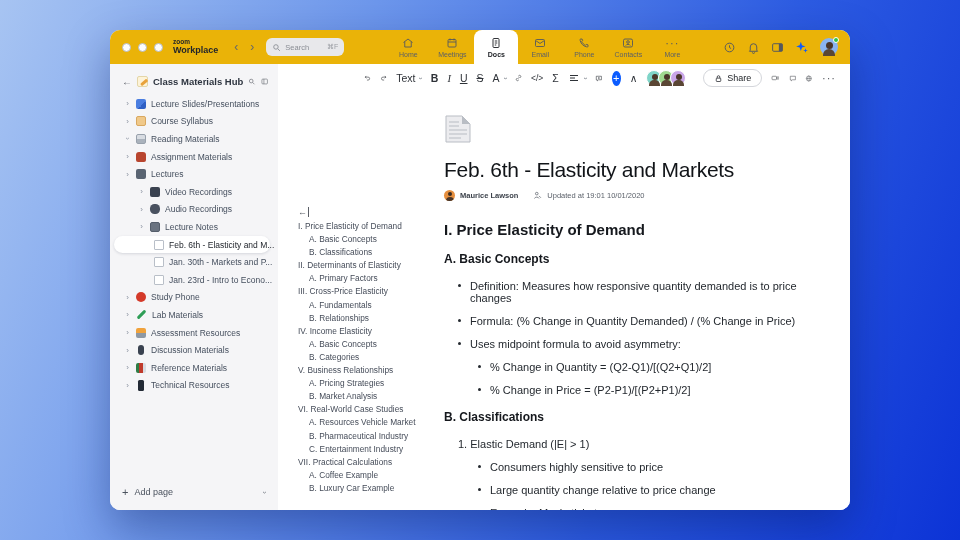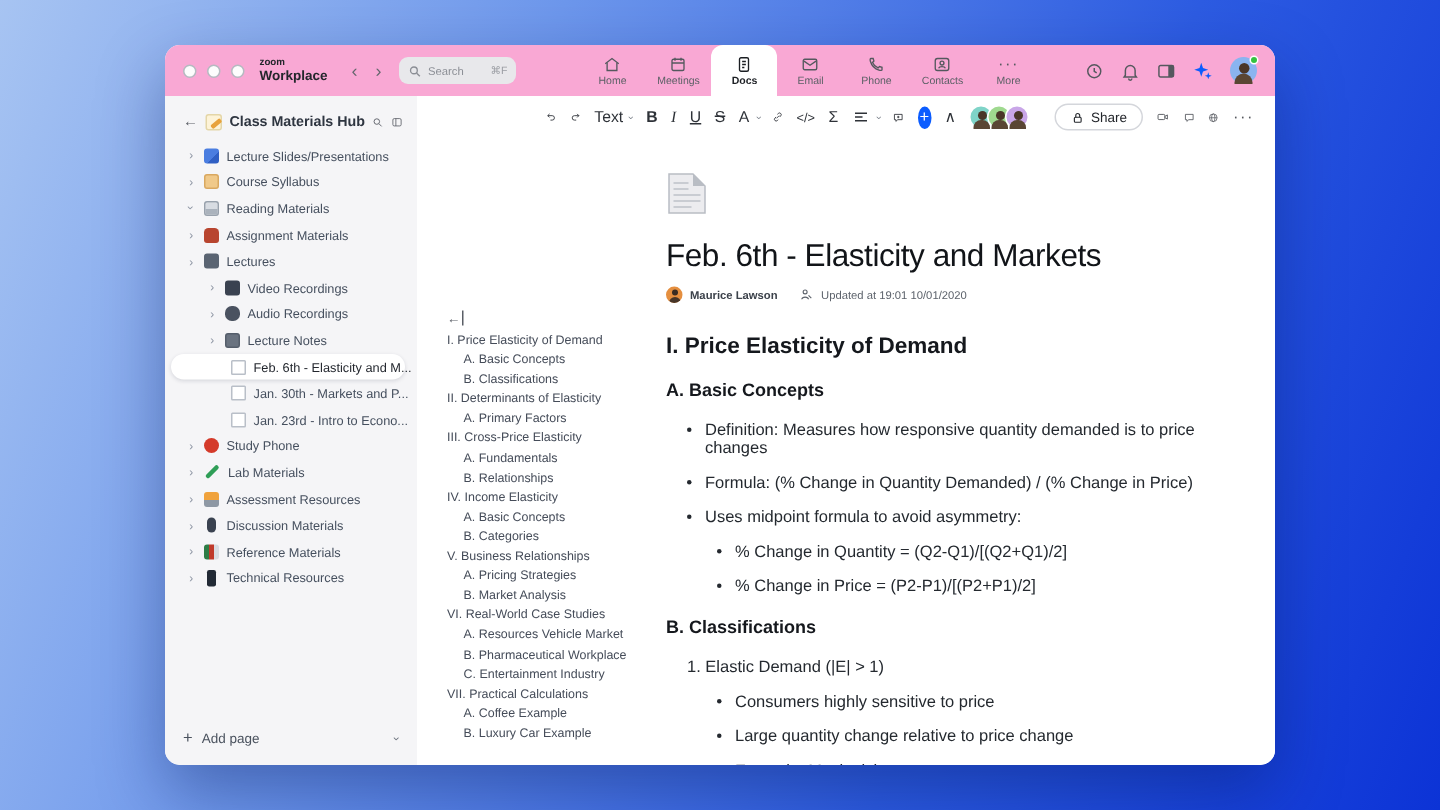--- a/index.html
+++ b/index.html
@@ -9,21 +9,21 @@
     background:linear-gradient(112deg,#a7c4f2 0%,#6d97ec 32%,#2d5ce2 68%,#0c33d6 100%);
     position:relative; color:#1f2329;
   }
   .window {
     position:absolute; left:110px; top:30px; width:740px; height:480px;
     background:#fff; border-radius:10px; overflow:hidden;
     box-shadow:0 18px 45px rgba(0,20,90,.38);
     display:flex; flex-direction:column;
   }
   
-  .topbar { height:34px; background:#f9a8d4; display:flex; align-items:stretch; flex:none;justify-content:flex-end; }
+  .topbar { height:34px; background:#eab308; display:flex; align-items:stretch; flex:none;justify-content:flex-end; }
   .tl-group { display:flex; align-items:center; gap:7px; padding:0 10px 0 12px; }
   .tl { width:9px; height:9px; border-radius:50%; border:1px solid #b6bac1; background:#fdfdfd; }
   .logo { display:flex; flex-direction:column; justify-content:center; line-height:1; padding-right:10px; }
   .logo .l1 { font-size:6.5px; font-weight:bold; color:#23262b; }
   .logo .l2 { font-size:9px; font-weight:bold; color:#23262b; }
   .navarrow { color:#63666c; font-size:12px; display:flex; align-items:center; padding:0 6px; }
   .searchpill { align-self:center; margin-left:6px; width:78px; height:18px; background:#e8e8eb;
     border-radius:6px; display:flex; align-items:center; padding:0 6px; gap:4px; }
   .searchpill .ph { font-size:7.5px; color:#8b8e95; flex:1; }
   .searchpill .sc { font-size:7px; color:#9a9da3; }
@@ -402,21 +402,21 @@
           <div class="ol1">A. Fundamentals</div>
           <div class="ol1">B. Relationships</div>
           <div class="ol0">IV. Income Elasticity</div>
           <div class="ol1">A. Basic Concepts</div>
           <div class="ol1">B. Categories</div>
           <div class="ol0">V. Business Relationships</div>
           <div class="ol1">A. Pricing Strategies</div>
           <div class="ol1">B. Market Analysis</div>
           <div class="ol0">VI. Real-World Case Studies</div>
           <div class="ol1">A. Resources Vehicle Market</div>
-          <div class="ol1">B. Pharmaceutical Workplace</div>
+          <div class="ol1">B. Pharmaceutical Industry</div>
           <div class="ol1">C. Entertainment Industry</div>
           <div class="ol0">VII. Practical Calculations</div>
           <div class="ol1">A. Coffee Example</div>
           <div class="ol1">B. Luxury Car Example</div>
         </div>
 
         <div class="docbody">
           <div class="dicon">
             <svg width="28" height="30" viewBox="0 0 28 30">
                 <path d="M2 2 h16 l8 8 v18 H2 Z" fill="#ececef" stroke="#b9bdc4" stroke-width="1"></path>

